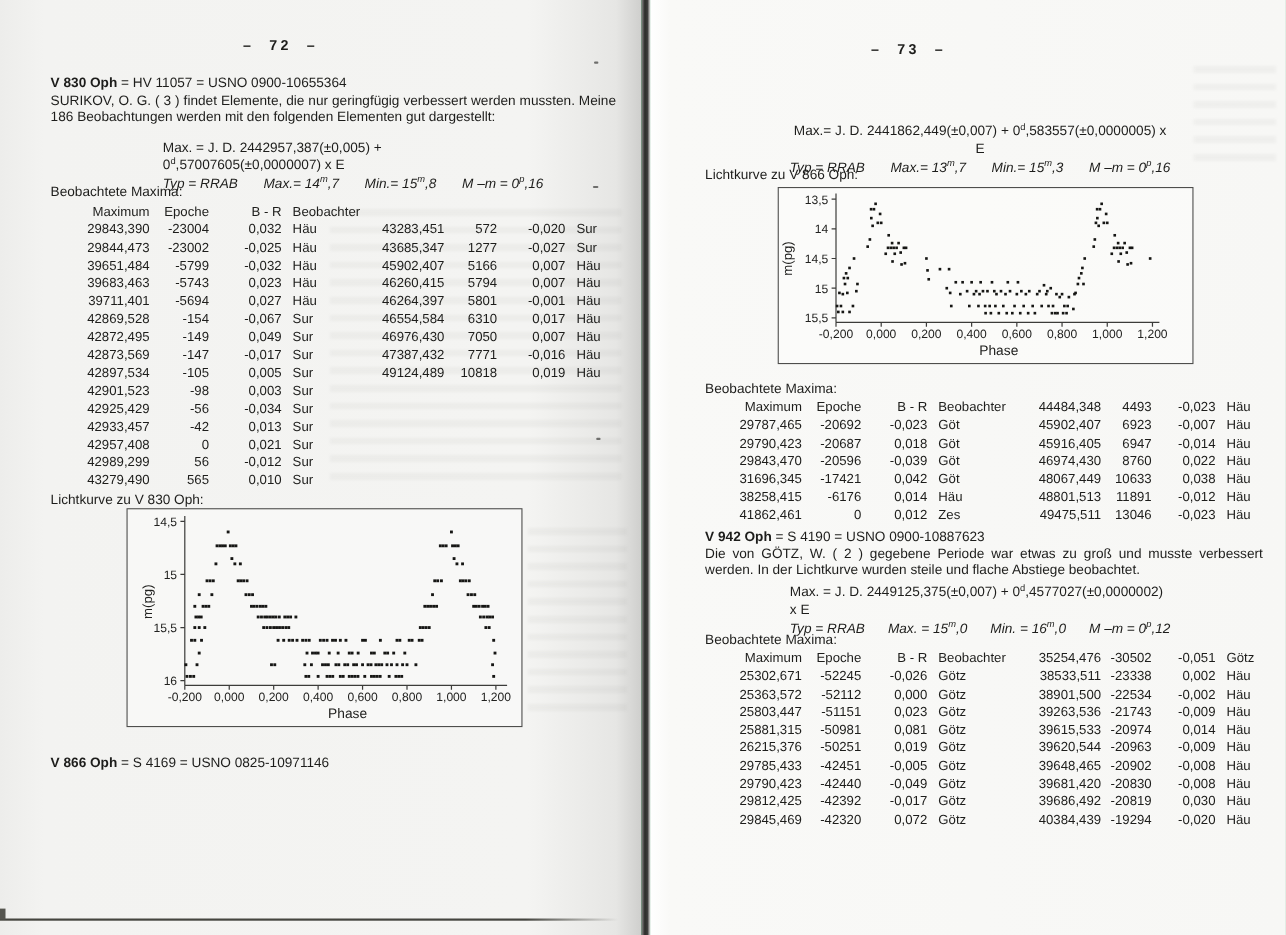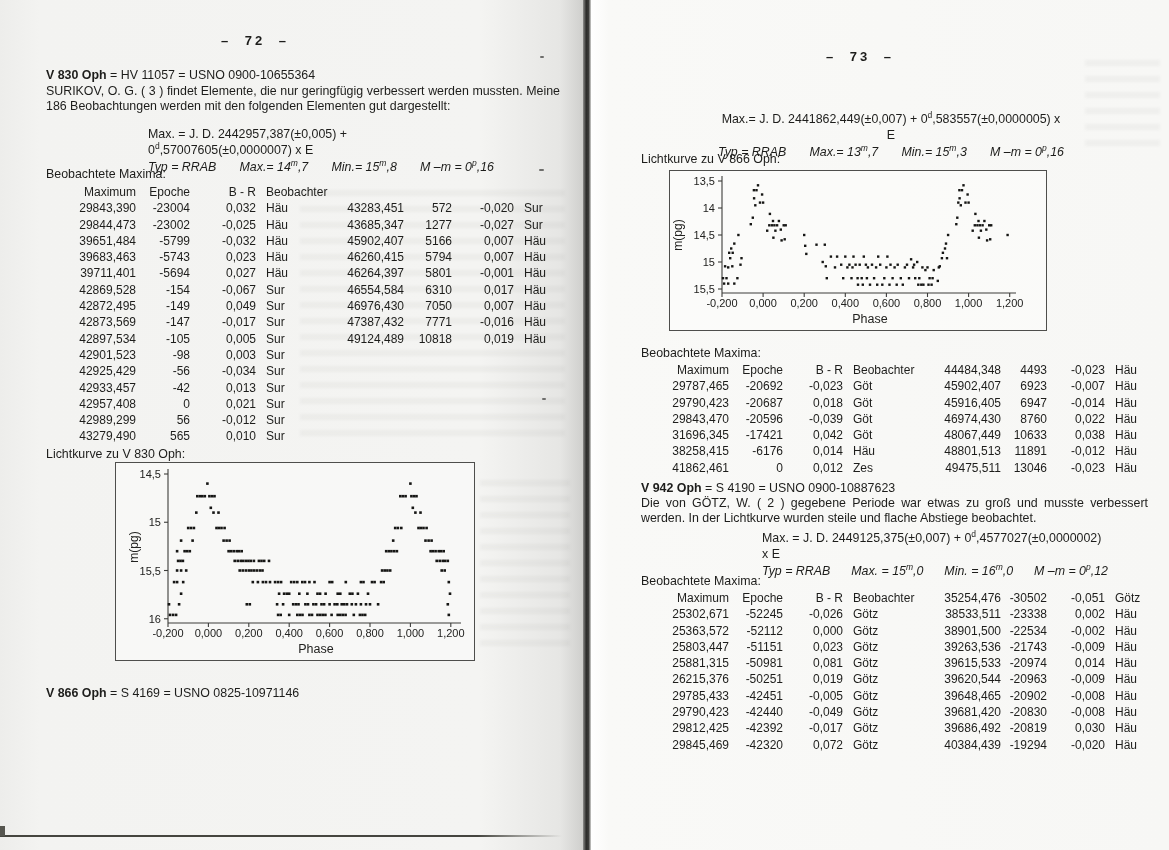--- a/index.html
+++ b/index.html
@@ -464,36 +464,36 @@
           <rect x="331.5" y="117.8" width="2.6" height="2.6" fill="#161614"></rect>
           <rect x="330.5" y="140.0" width="2.6" height="2.6" fill="#161614"></rect>
           <rect x="332.7" y="129.4" width="2.6" height="2.6" fill="#161614"></rect>
           <rect x="331.5" y="150.6" width="2.6" height="2.6" fill="#161614"></rect>
         </g>
       </svg></div>
 
   <div class="txt heading" style="left:46px;top:686px;"><b>V 866 Oph</b><span> = S 4169 = USNO 0825-10971146</span></div>
 
 
-  <div class="txt pagenum" style="left:795px;top:38px;margin-top:12px;">– 73 –</div>
+  <div class="txt pagenum" style="left:761px;top:38px;">– 73 –</div>
 
 
   <div class="txt elements" style="left:718px;top:111px;width:346px;text-align:center;">
     <div><span>Max.= J. D. 2441862,449(±0,007) + 0</span><sup>d</sup><span>,583557(±0,0000005) x E</span></div>
     <div class="el-line2">
       <span>Typ = RRAB</span>
       <span><span>Max.= 13</span><sup>m</sup><span>,7</span></span>
       <span><span>Min.= 15</span><sup>m</sup><span>,3</span></span>
       <span><span>M –m = 0</span><sup>p</sup><span>,16</span></span>
     </div>
   </div>
 
   <div class="txt" style="left:641px;top:152px;">Lichtkurve zu V 866 Oph:</div>
 
-  <div class="chartbox" style="left:669px;top:170px;width:376px;height:159px;"><svg width="376" height="159">
+  <div class="chartbox" style="left:707px;top:170px;width:376px;height:159px;"><svg width="376" height="159">
         <line x1="52" y1="5" x2="52" y2="122" stroke="#3c3c3a" stroke-width="1.1"></line>
         <line x1="52" y1="122" x2="346" y2="122" stroke="#3c3c3a" stroke-width="1.1"></line>
         <line x1="48" y1="10" x2="52" y2="10" stroke="#3c3c3a" stroke-width="1.1"></line>
         <text x="45" y="14" text-anchor="end" font-family="&quot;Liberation Sans&quot;, sans-serif" font-size="11" fill="#222220">13,5</text>
         <line x1="48" y1="37" x2="52" y2="37" stroke="#3c3c3a" stroke-width="1.1"></line>
         <text x="45" y="41" text-anchor="end" font-family="&quot;Liberation Sans&quot;, sans-serif" font-size="11" fill="#222220">14</text>
         <line x1="48" y1="64" x2="52" y2="64" stroke="#3c3c3a" stroke-width="1.1"></line>
         <text x="45" y="68" text-anchor="end" font-family="&quot;Liberation Sans&quot;, sans-serif" font-size="11" fill="#222220">14,5</text>
         <line x1="48" y1="91" x2="52" y2="91" stroke="#3c3c3a" stroke-width="1.1"></line>
         <text x="45" y="95" text-anchor="end" font-family="&quot;Liberation Sans&quot;, sans-serif" font-size="11" fill="#222220">15</text>
@@ -739,21 +739,21 @@
         <div class="tcell c5">13046</div>
         <div class="tcell c6">-0,023</div>
         <div class="tcell c7">Häu</div>
       </div>
     </div>
 
   <div class="txt heading" style="left:641px;top:481px;"><b>V 942 Oph</b><span> = S 4190 = USNO 0900-10887623</span></div>
 
   <p class="txt para" style="left:641px;top:496px;width:507px;">Die von GÖTZ, W. ( 2 ) gegebene Periode war etwas zu groß und musste verbessert werden. In der Lichtkurve wurden steile und flache Abstiege beobachtet.</p>
 
-  <div class="txt elements" style="left:718px;top:530px;width:346px;margin-left:44px;">
+  <div class="txt elements" style="left:718px;top:530px;width:346px;">
     <div><span>Max. = J. D. 2449125,375(±0,007) + 0</span><sup>d</sup><span>,4577027(±0,0000002) x E</span></div>
     <div class="el-line2">
       <span>Typ = RRAB</span>
       <span><span>Max. = 15</span><sup>m</sup><span>,0</span></span>
       <span><span>Min. = 16</span><sup>m</sup><span>,0</span></span>
       <span><span>M –m = 0</span><sup>p</sup><span>,12</span></span>
     </div>
   </div>
 
   <div class="txt" style="left:641px;top:574px;">Beobachtete Maxima:</div>

